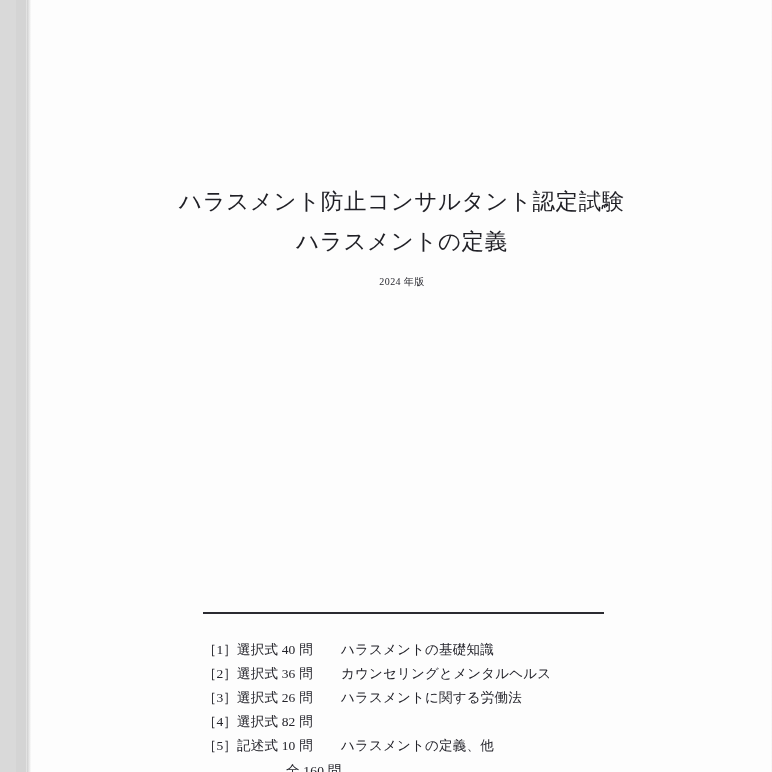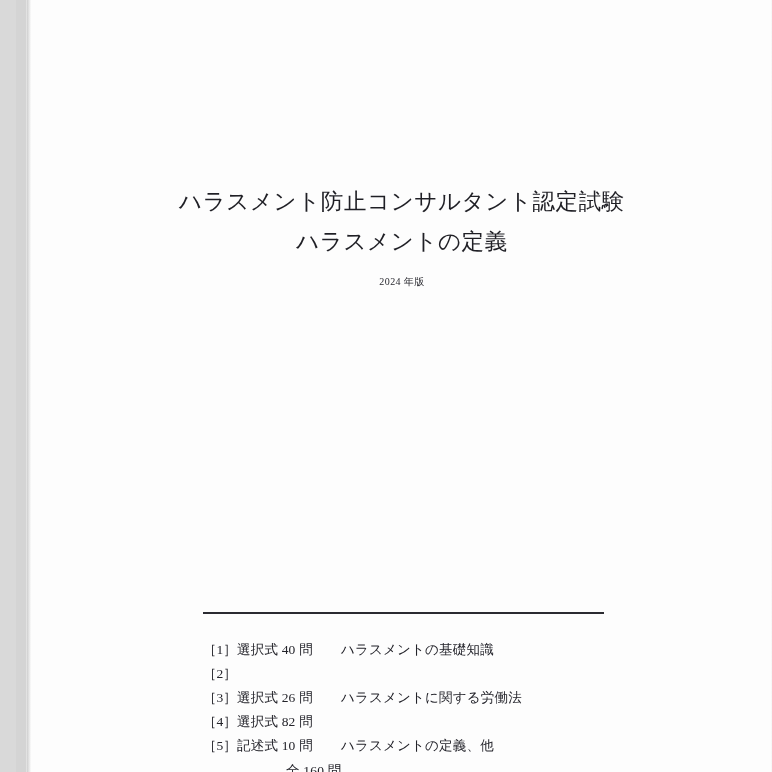--- a/index.html
+++ b/index.html
@@ -155,20 +155,22 @@
       <div class="rule"></div>
 
       <div class="toc">
         <div class="toc-row">
           <span class="toc-num">［1］</span>
           <span class="toc-type">選択式 40 問</span>
           <span class="toc-label">ハラスメントの基礎知識</span>
         </div>
         <div class="toc-row">
           <span class="toc-num">［2］</span>
+          <span class="toc-type">選択式 36 問</span>
+          <span class="toc-label">カウンセリングとメンタルヘルス</span>
         </div>
         <div class="toc-row">
           <span class="toc-num">［3］</span>
           <span class="toc-type">選択式 26 問</span>
           <span class="toc-label">ハラスメントに関する労働法</span>
         </div>
         <div class="toc-row">
           <span class="toc-num">［4］</span>
           <span class="toc-type">選択式 82 問</span>
         </div>

